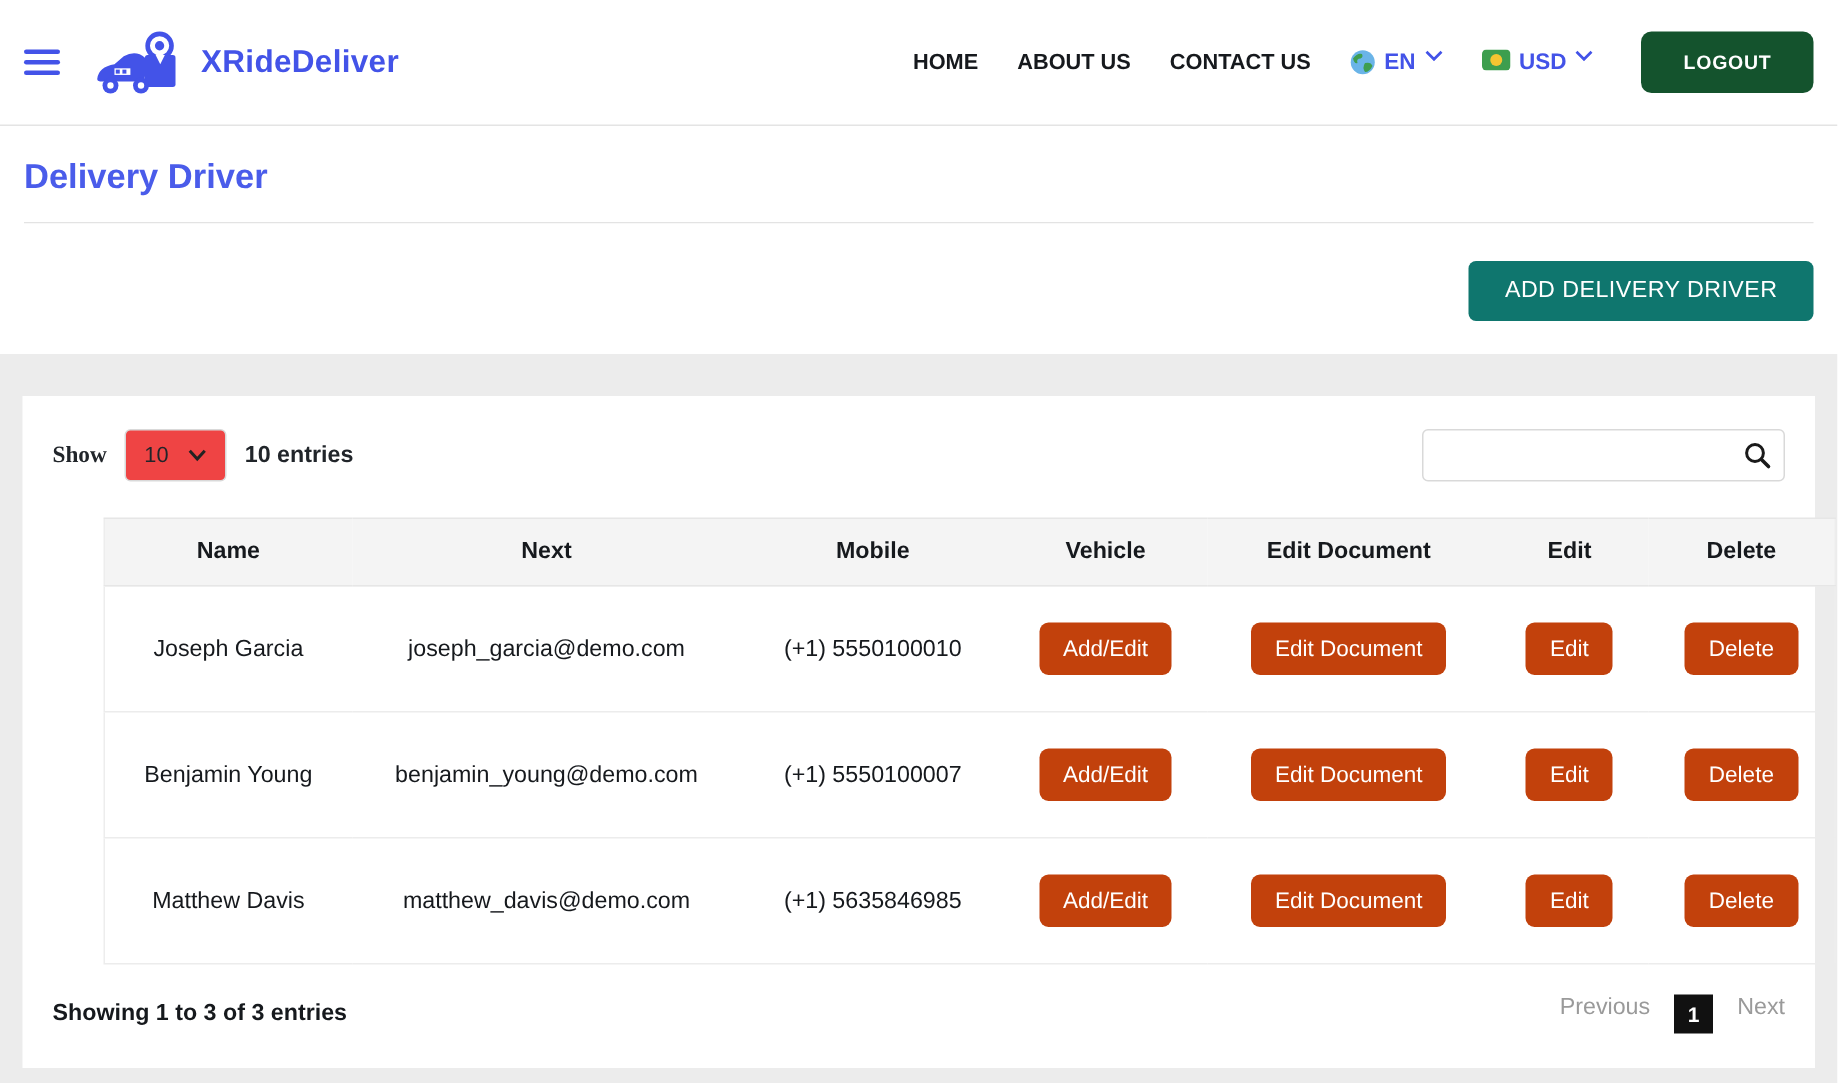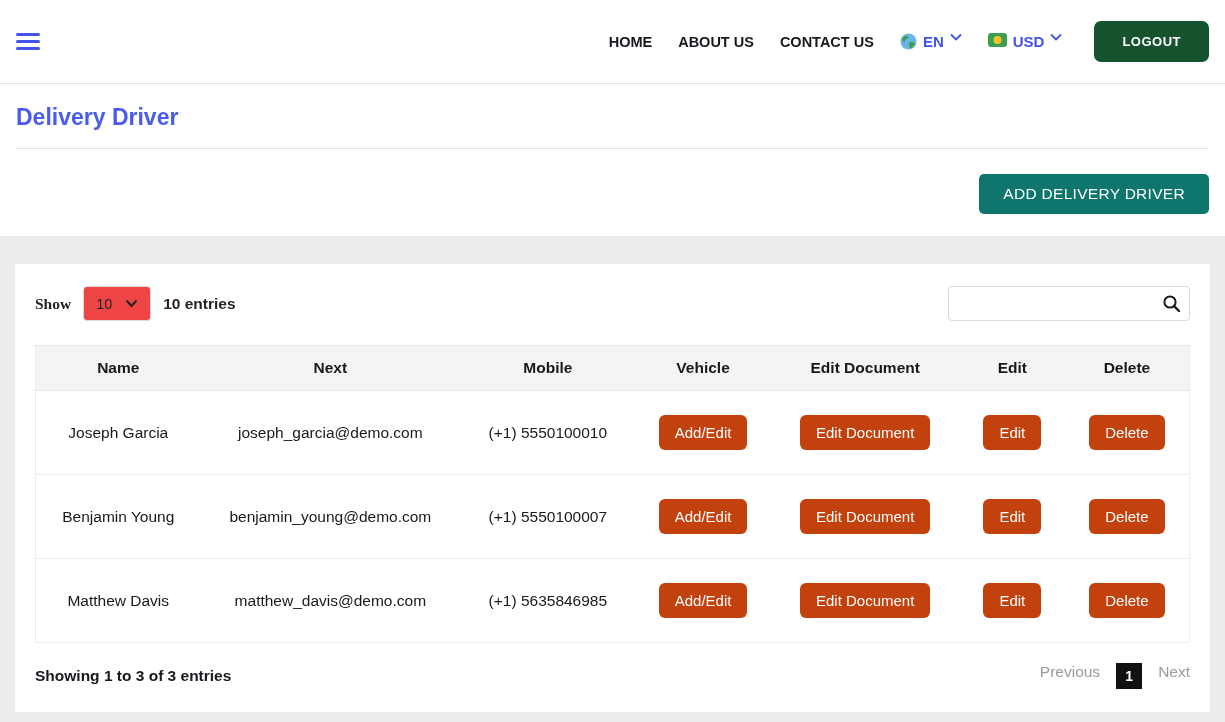--- a/index.html
+++ b/index.html
@@ -65,21 +65,21 @@
   .page-size-value { font-size: 14.5px; color: #21252a; }
   .entries-label { font-size: 15.5px; font-weight: 700; color: #21252a; }
   .search-wrap { margin-left: auto; position: relative; }
   .search-input {
     width: 242px; height: 35px; border: 1px solid #d9d9d9; border-radius: 4px;
     padding: 0 34px 0 10px; font-family: inherit; font-size: 14px; outline: none;
   }
   .search-icon { position: absolute; right: 9px; top: 8px; }
 
   
-  table { width: 100%; border-collapse: collapse; border: 1px solid #ededed; }
+  table { width: 100%; border-collapse: collapse; border: 1px solid #ededed; margin-left: 34px; }
   thead th {
     background: #f4f4f4; border-top: 1px solid #e6e6e6; border-bottom: 1px solid #e6e6e6;
     font-size: 15.5px; font-weight: 700; color: #16191d; text-align: center;
     padding: 13px 8px; height: 45px;
   }
   tbody td {
     border-bottom: 1px solid #ececec; text-align: center; vertical-align: middle;
     font-size: 15.5px; color: #16191d; padding: 8px; height: 84px;
   }
   .col-name { width: 14.3%; } .col-email { width: 22.5%; } .col-mobile { width: 15.2%; }
@@ -104,20 +104,39 @@
 </head>
 <body>
 
 <header class="topbar">
   <div class="hamburger">
     <span></span>
       <span></span>
       <span></span>
   </div>
 
+  <div class="brand">
+    <span style="display:inline-flex;">
+      <svg width="64" height="46" viewBox="0 0 72 52">
+        <circle cx="50" cy="13" r="9" fill="none" stroke="#4353e8" stroke-width="3.5"></circle>
+        <circle cx="50" cy="13" r="3.5" fill="#4353e8"></circle>
+        <rect x="39" y="20" width="23" height="24" rx="2" fill="#4353e8"></rect>
+        <path d="M47 20 l3.5 7 3.5 -7 z" fill="#ffffff"></path>
+        <path d="M3 38 q1 -9 13 -11 l7 -6 q9 -5 16 1 l0 14 q0 4 -4 4 l-28 0 q-4 0 -4 -2 z" fill="#4353e8"></path>
+        <rect x="16" y="30" width="12" height="5" fill="#ffffff"></rect>
+        <rect x="17" y="31" width="3" height="3" fill="#4353e8"></rect>
+        <rect x="22" y="31" width="3" height="3" fill="#4353e8"></rect>
+        <circle cx="13" cy="43" r="6" fill="#4353e8"></circle>
+        <circle cx="13" cy="43" r="2.4" fill="#ffffff"></circle>
+        <circle cx="36" cy="43" r="6" fill="#4353e8"></circle>
+        <circle cx="36" cy="43" r="2.4" fill="#ffffff"></circle>
+      </svg>
+    </span>
+    <span class="brand-name">XRideDeliver</span>
+  </div>
 
   <nav class="nav">
     <span class="nav-link">HOME</span>
     <span class="nav-link">ABOUT US</span>
     <span class="nav-link">CONTACT US</span>
 
     <span class="picker">
       <span style="display:inline-flex;">
         <svg width="17" height="17" viewBox="0 0 17 17">
           <circle cx="8.5" cy="8.5" r="8" fill="#6ab4e8"></circle>

